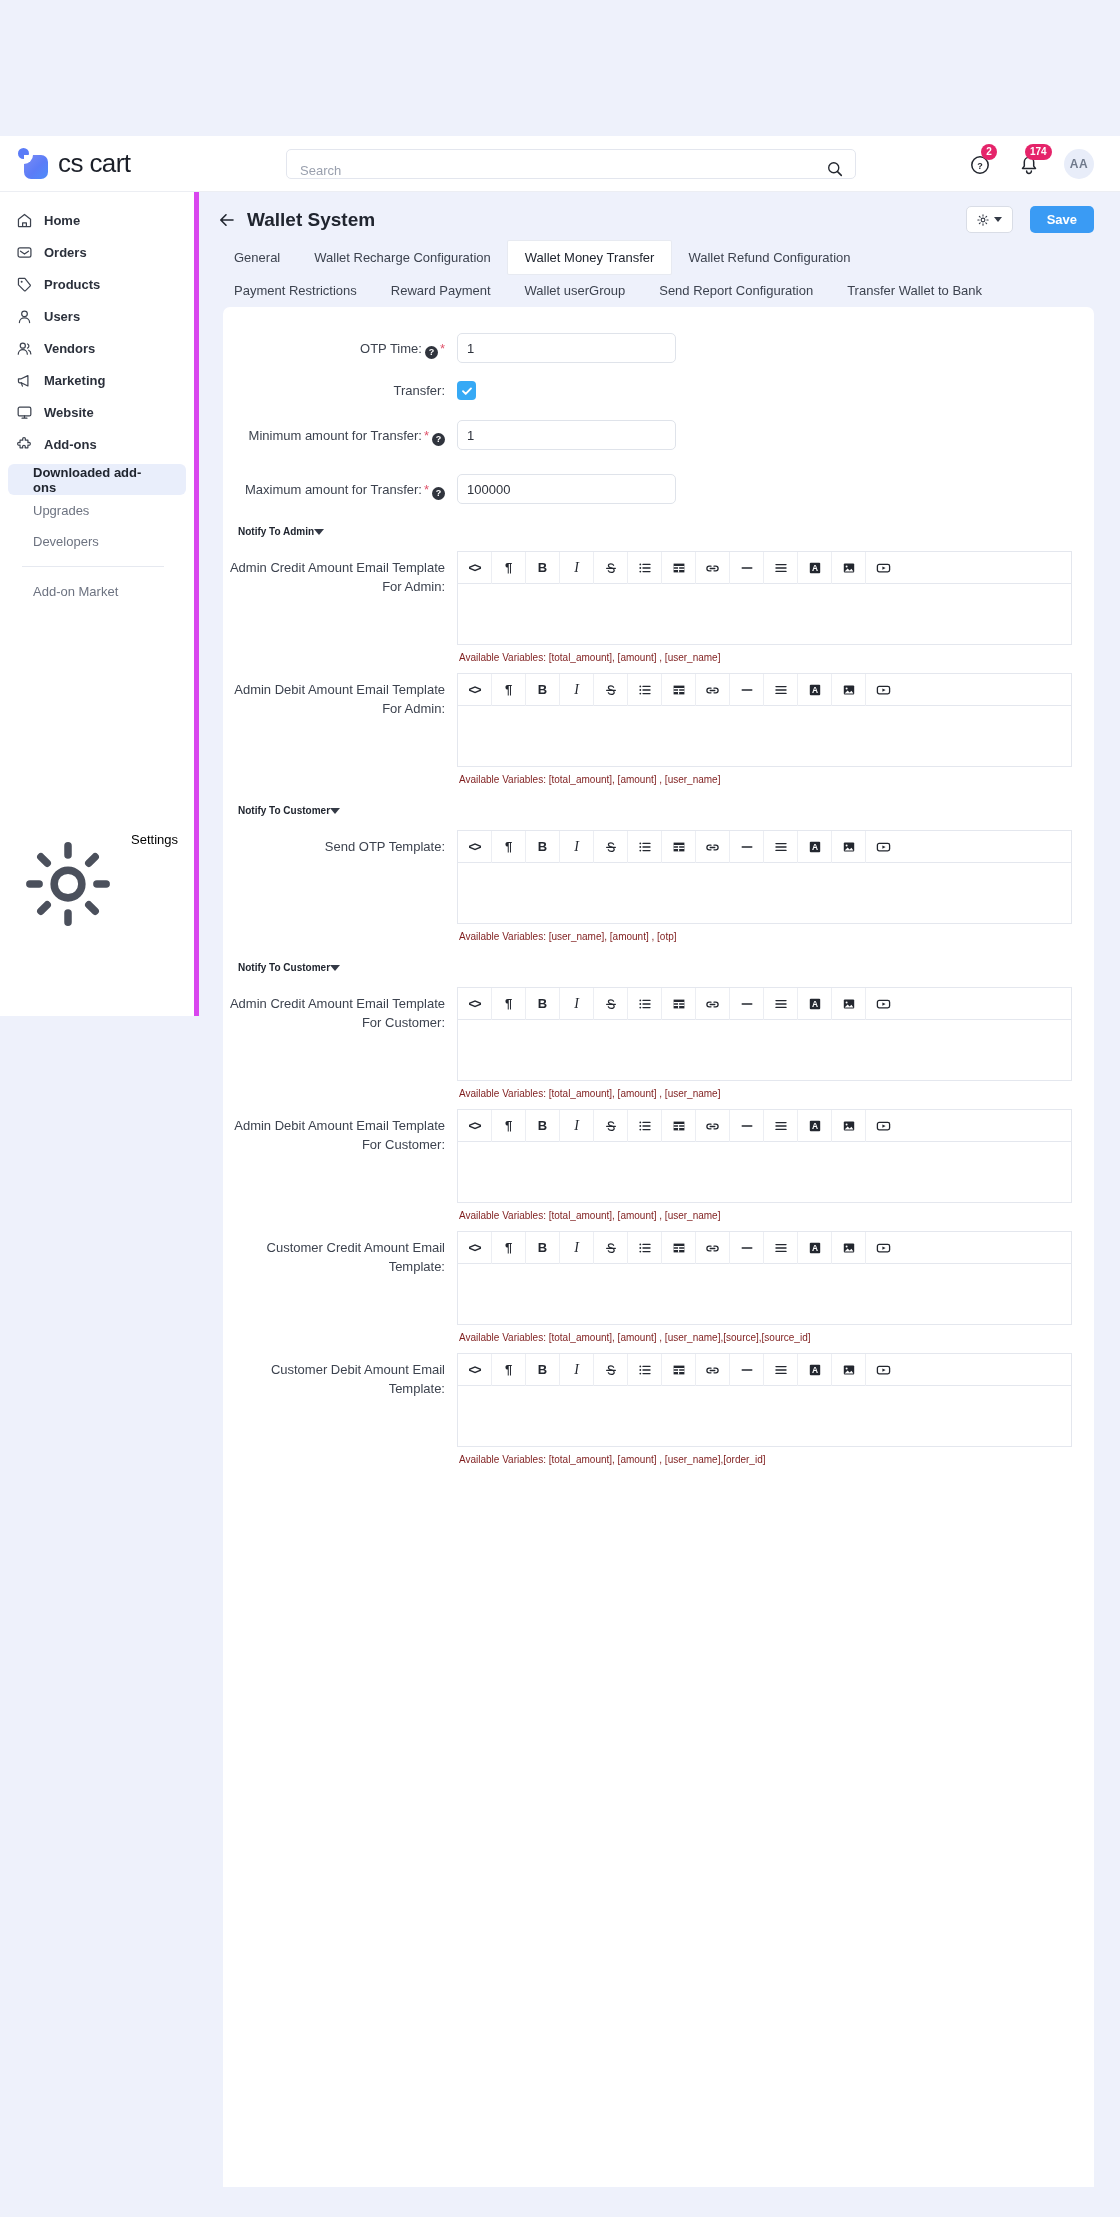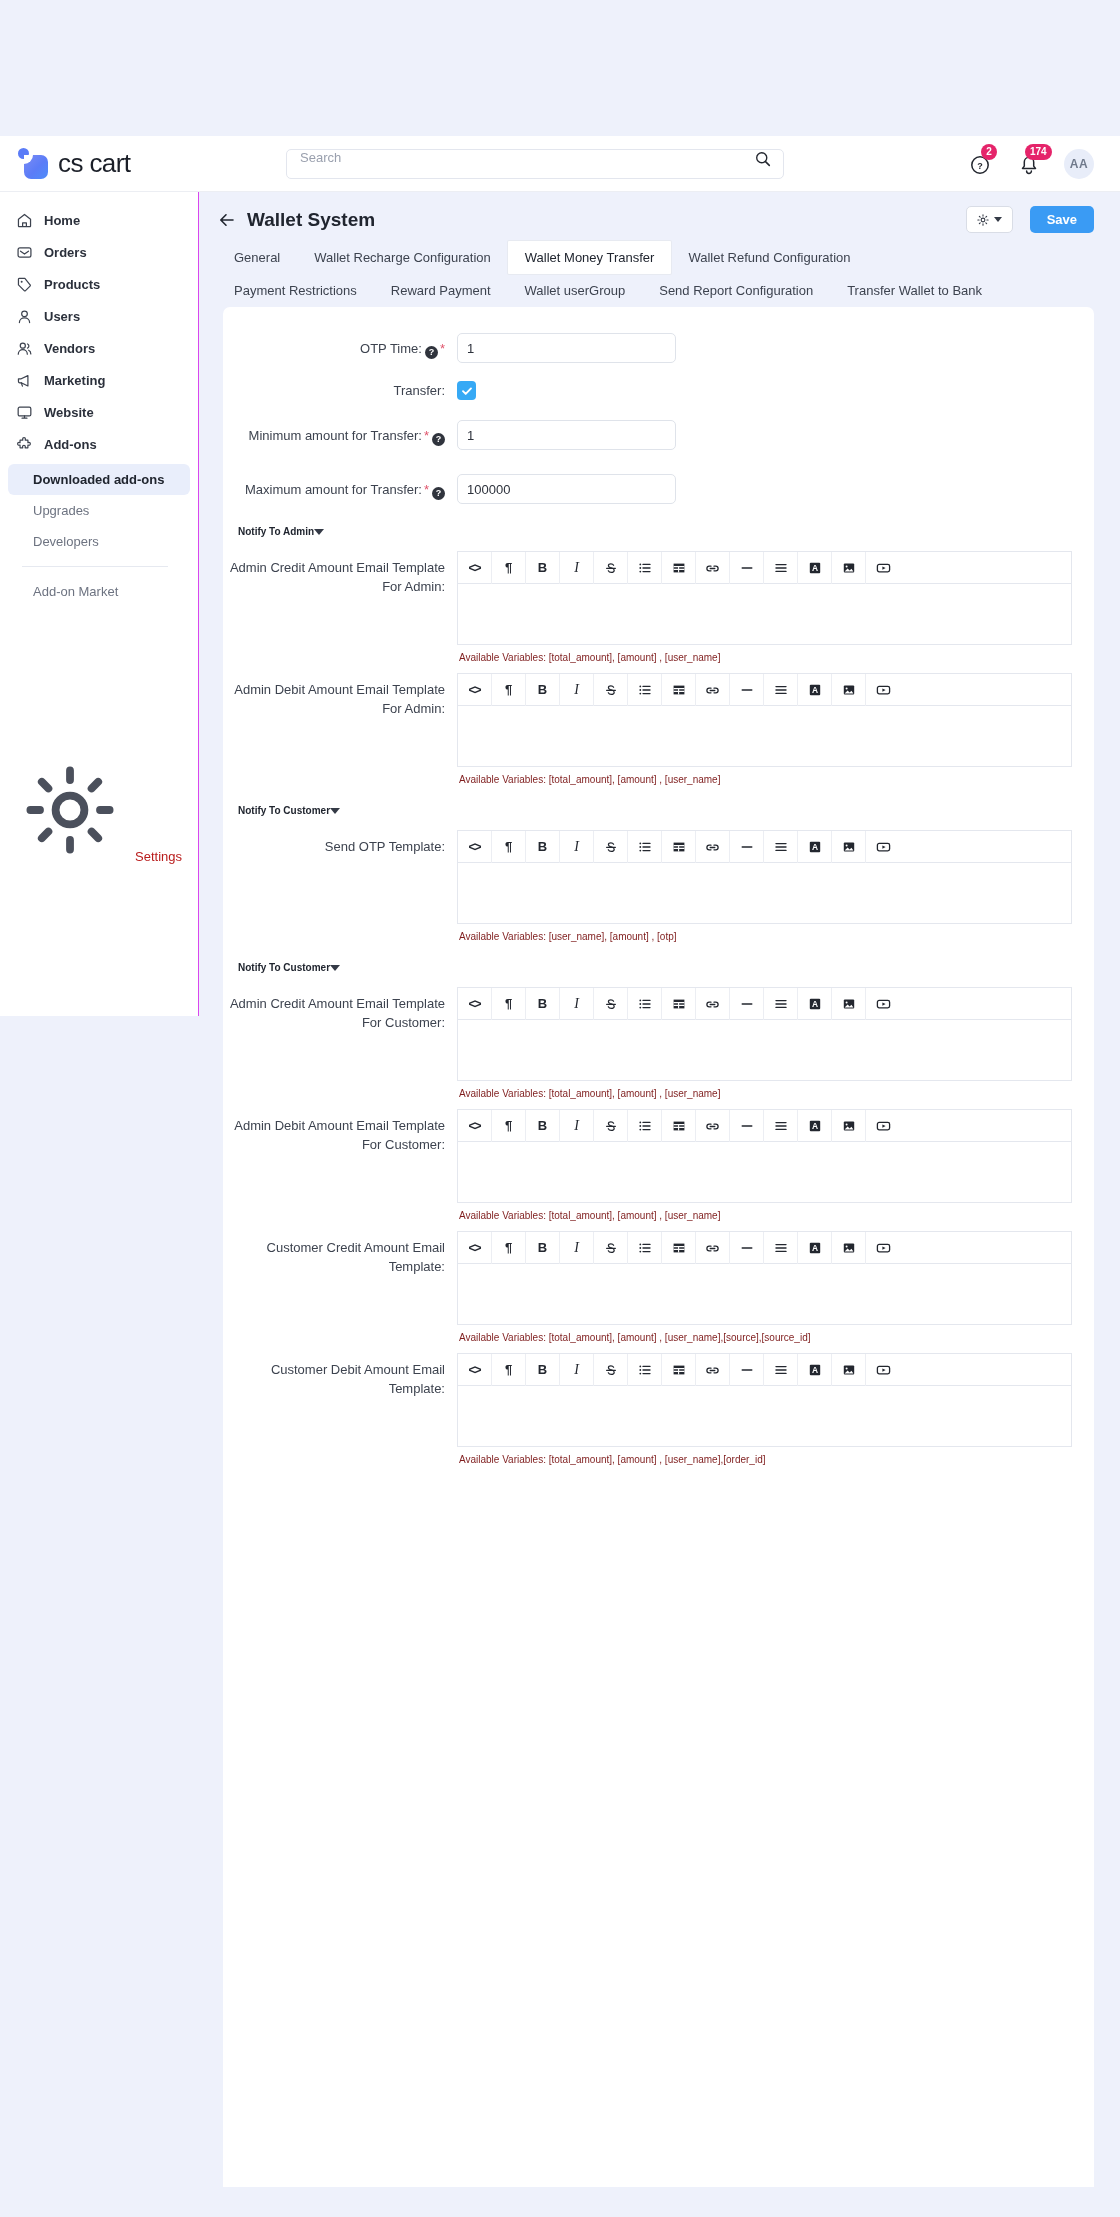--- a/index.html
+++ b/index.html
@@ -37,23 +37,23 @@
   .brand-mark .notch {
     position: absolute; left: 6px; top: 7px; width: 9px; height: 9px;
     background: #ffffff; border-bottom-right-radius: 9px;
   }
   .brand-text {
     font-size: 26px; font-weight: 400; color: #1b1f28; letter-spacing: -0.6px;
   }
 
   .searchwrap { margin-left: 88px; }
   .search {
-    width: 498px; height: 30px;
+    width: 570px; height: 30px;
     border: 1px solid #e3e6ee; border-radius: 5px; background: #fff;
-    display: flex; align-items: flex-start; padding: 0 11px 0 13px;
+    display: flex; align-items: flex-end; padding: 0 11px 0 13px;
   }
   .search input {
     flex: 1; border: 0; outline: none; font-size: 13px; color: #3a3f4b;
     font-family: "Liberation Sans", sans-serif; background: transparent;
   }
   .search input::placeholder { color: #9aa0ae; }
   .search .mag { width: 18px; height: 18px; flex: none; }
 
   .hdr-right { margin-left: auto; display: flex; align-items: center; gap: 22px; }
   .ic-btn { position: relative; width: 26px; height: 26px; }
@@ -74,43 +74,43 @@
 
   
   .shell { display: flex; align-items: flex-start; }
 
   
   .sidebar {
     width: 199px; flex: none;
     background: #fff;
     min-height: 824px;
     padding-top: 12px;
-    border-right: 1px solid #d946ef;
+    border-right: 5px solid #d946ef;
     position: relative;
   }
   .nav-item {
     display: flex; align-items: center; gap: 11px;
     height: 32px; padding: 0 16px; margin: 0 0 0 0;
     font-size: 13px; font-weight: 700; color: #2b303b;
   }
   .nav-item .ico { width: 17px; height: 17px; flex: none; display:block; }
   .sub-item {
     height: 31px; display: flex; align-items: center;
     font-size: 13px; color: #6d7381; padding: 0 25px;
     margin: 0 8px; border-radius: 6px;
   }
   .sub-item.active {
     background: #e9eefb; color: #20252f; font-weight: 700;
   }
   .nav-sep { height: 1px; background: #e6e9f0; margin: 9px 30px 9px 22px; }
   .settings-item {
     position: absolute; left: 0; right: 0; top: 640px;
-    display: flex; align-items: flex-end; gap: 11px;
+    display: flex; align-items: flex-start; gap: 11px;
     height: 32px; padding: 0 16px;
-    font-size: 13px; color: #b91c1c;
+    font-size: 13px; color: #000000;
   }
 
   
   .main { flex: 1; min-width: 0; padding: 0 0 0 0; }
 
   .page-head {
     display: flex; align-items: center;
     padding: 14px 26px 8px 18px;
   }
   .back-arrow { width: 20px; height: 20px; margin-right: 10px; }

